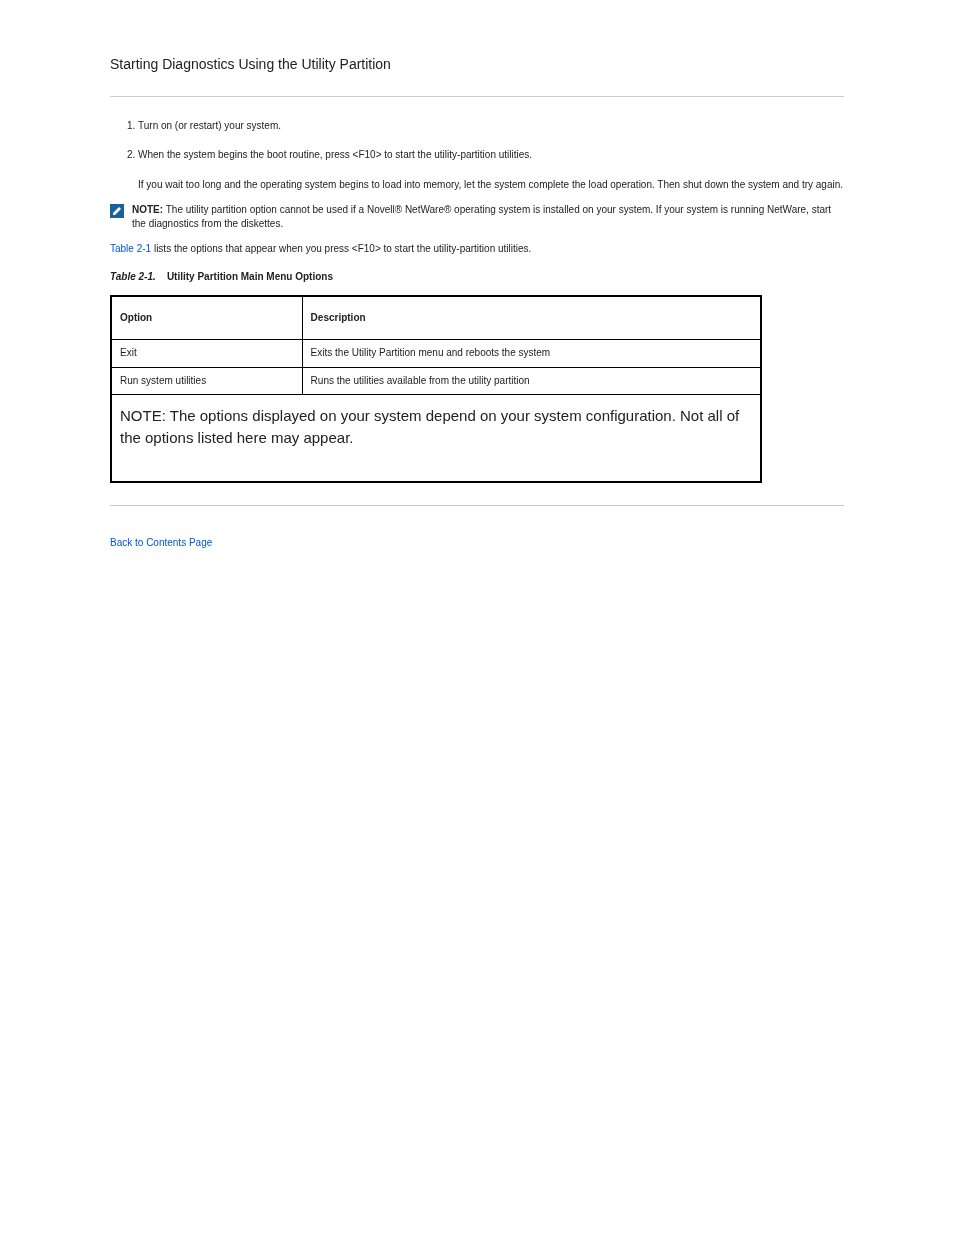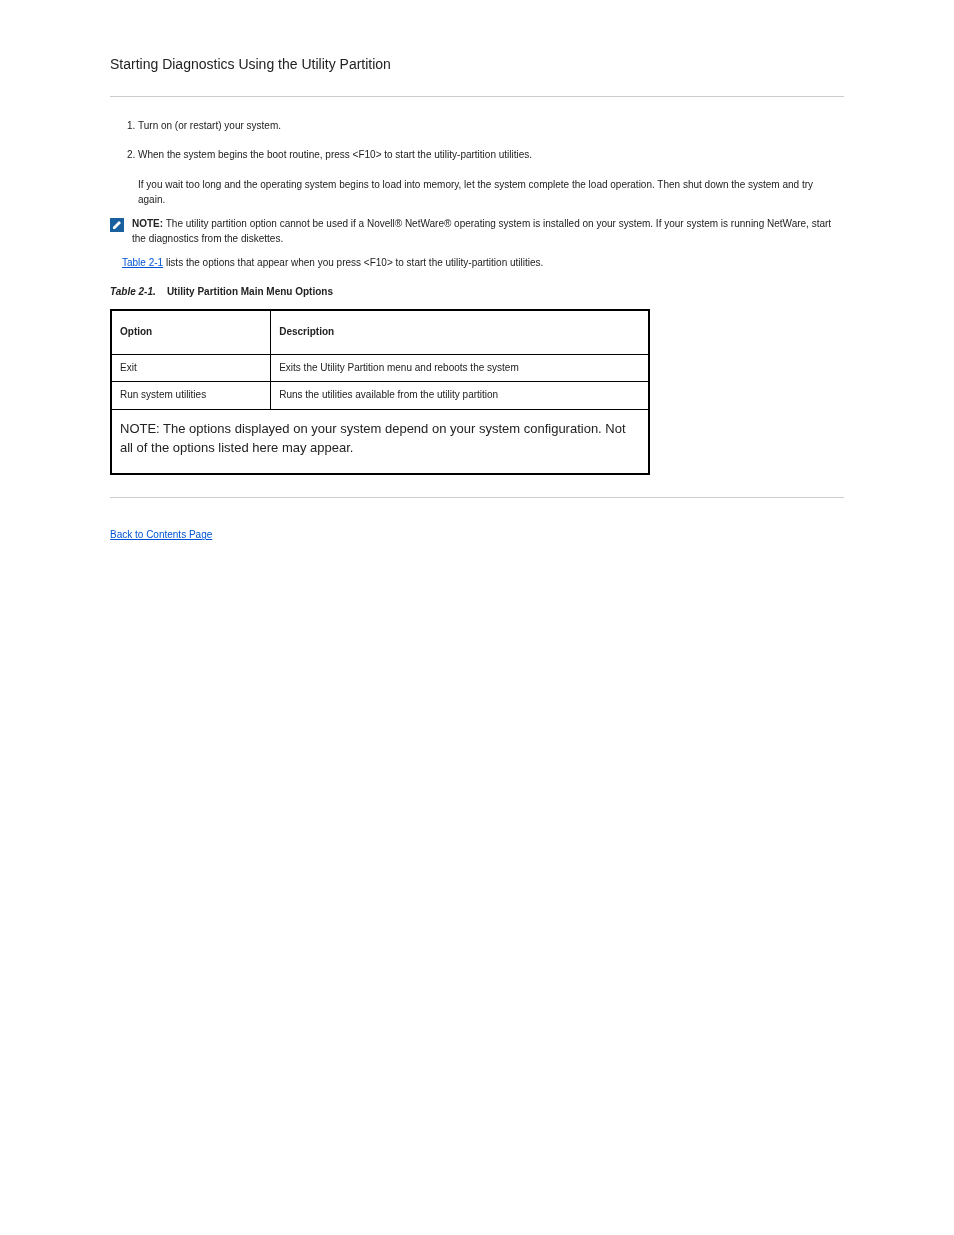--- a/index.html
+++ b/index.html
@@ -8,39 +8,39 @@
     font-family: Verdana, Geneva, sans-serif;
     font-size: 10px; color: #222; line-height: 1.45;
     width: 954px;
   }
   .page { padding: 52px 110px 60px 110px; }
   .doc-title { font-size: 11px; font-weight: bold; margin-top: 48px; }
   .doc-sub { font-size: 14px; margin-top: 2px; }
   hr.sep { border: none; border-top: 1px solid #ccc; margin: 22px 0; }
   ol.steps { list-style: decimal; padding-left: 28px; margin: 16px 0; }
   ol.steps li { margin-bottom: 14px; }
-  p { margin: 10px 12px; }
+  p { margin: 10px 0; }
   .sub { margin-left: 28px; }
   .note-row { display: flex; align-items: flex-start; margin: 10px 0; justify-content: flex-end; }
   .note-icon { flex: 0 0 16px; margin-right: 6px; margin-top: 1px; }
   .note-icon svg { display: block; }
-  .link { color: #0053d6; text-decoration: underline; cursor: pointer; text-align: center; }
+  .link { color: #0053d6; cursor: pointer; text-align: center; }
   .table-caption { margin: 14px 0 10px 0; }
   .table-caption .tblnum { font-weight: bold; font-style: italic; }
   .table-caption .tbltxt { font-weight: bold; }
   table.options {
-    border-collapse: collapse; width: 540px; margin-left: 0;
+    border-collapse: collapse; width: 652px; margin-left: 0;
     border: 2px solid #000; font-size: 10px;
   }
   table.options th, table.options td {
     border: 1px solid #000; padding: 6px 8px; text-align: left; vertical-align: top;
     font-weight: normal;
   }
   table.options thead th { font-weight: bold; padding-top: 14px; padding-bottom: 14px; }
-  table.options .ftr td { padding-top:10px; padding-bottom:16px; font-size:13px; }
+  table.options .ftr td { padding-top:10px; padding-bottom:32px; font-size:15px; }
   .back { margin-top: 30px; }
 </style>
 </head>
 <body>
 
 <div class="page">
 
   <div class="doc-sub">Starting Diagnostics Using the Utility Partition</div>
 
   <hr class="sep">

